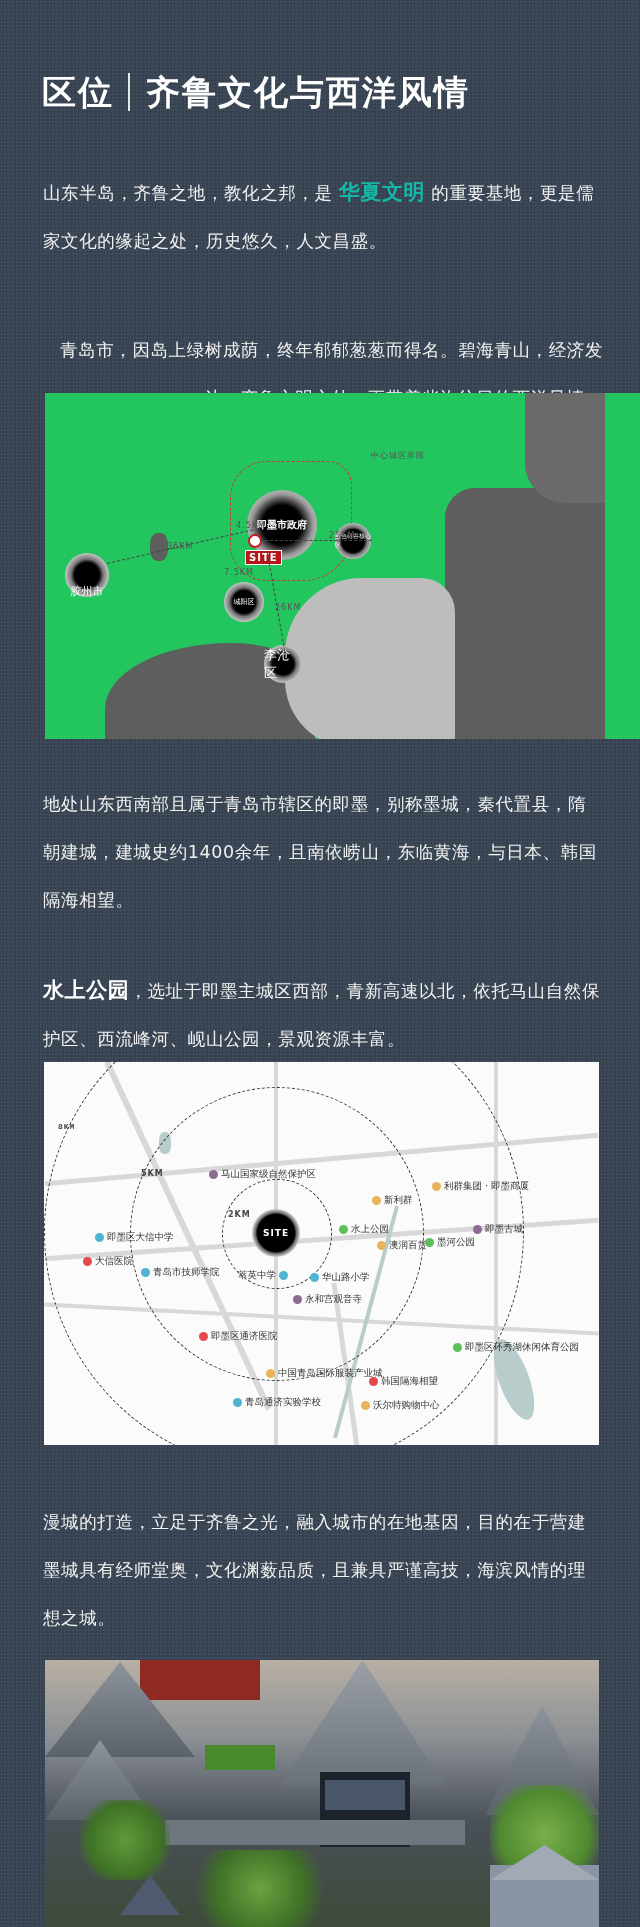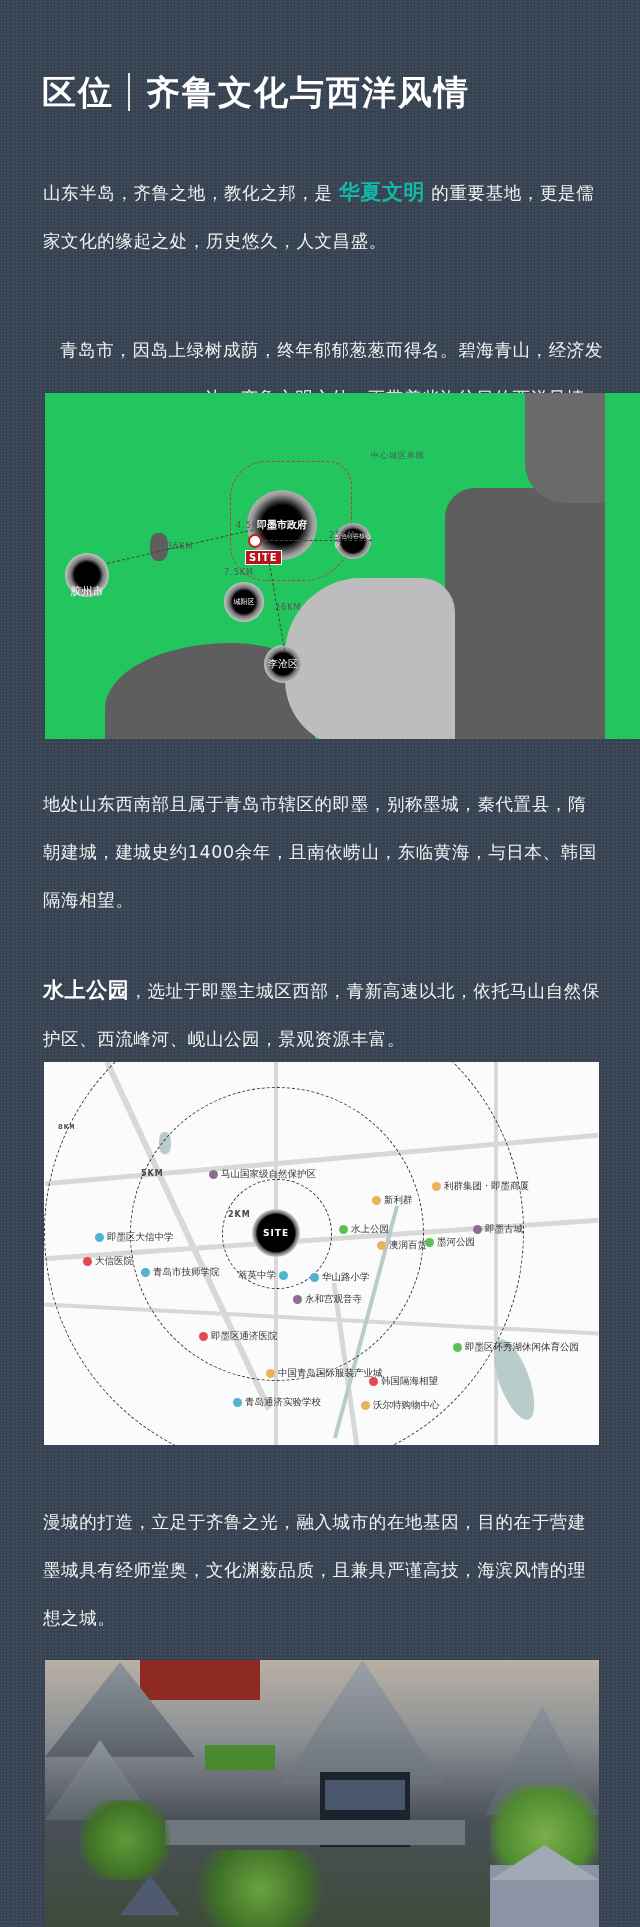--- a/index.html
+++ b/index.html
@@ -97,21 +97,21 @@
   </div>
   <span class="m1label" style="left:122px;top:149px;">36KM</span>
   <div style="position:absolute;left:62px;top:170px;width:150px;border-top:1px dashed #444;transform:rotate(-13deg);transform-origin:left;"></div>
 
   <div class="ring" style="left:179px;top:189px;width:40px;height:40px;background:radial-gradient(circle,#000 40%,#777 52%,#ccc 72%,rgba(220,220,220,0) 100%);">
     <span style="font-size:7px;color:#fff;">城阳区</span>
   </div>
   <span class="m1label" style="left:179px;top:175px;">7.5KM</span>
 
   <div class="ring" style="left:219px;top:252px;width:38px;height:38px;background:radial-gradient(circle,#000 40%,#777 52%,#ccc 72%,rgba(220,220,220,0) 100%);">
-    <span style="font-size:10px;color:#fff;">李沧区</span>
+    <span style="font-size:13px;color:#fff;">李沧区</span>
   </div>
   <span class="m1label" style="left:230px;top:210px;">26KM</span>
   <div style="position:absolute;left:222px;top:160px;height:100px;border-left:1px dashed #444;transform:rotate(-10deg);transform-origin:top;"></div>
 </div>
 
 <div class="para" style="top:780px;">地处山东西南部且属于青岛市辖区的即墨，别称墨城，秦代置县，隋朝建城，建城史约1400余年，且南依崂山，东临黄海，与日本、韩国隔海相望。</div>
 
 <div class="para" style="top:966px;">
   <span class="lead">水上公园</span><span>，选址于即墨主城区西部，青新高速以北，依托马山自然保护区、西流峰河、岘山公园，景观资源丰富。</span>
 </div>

